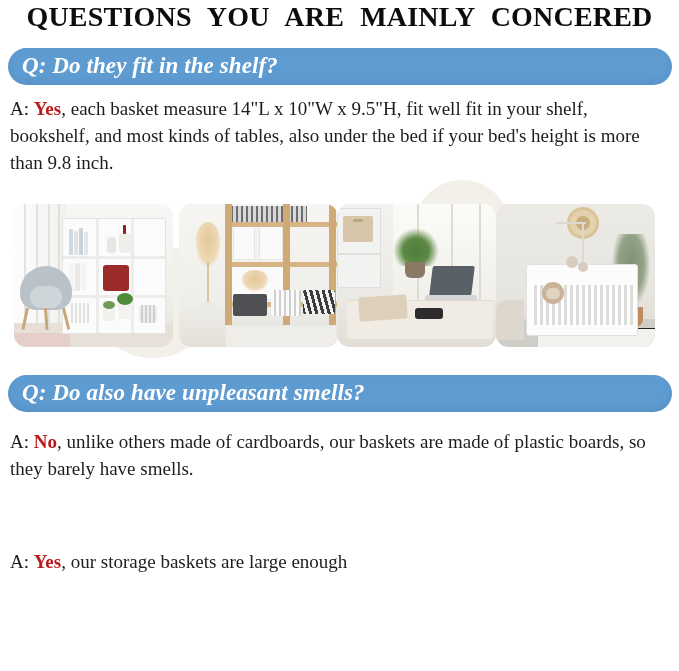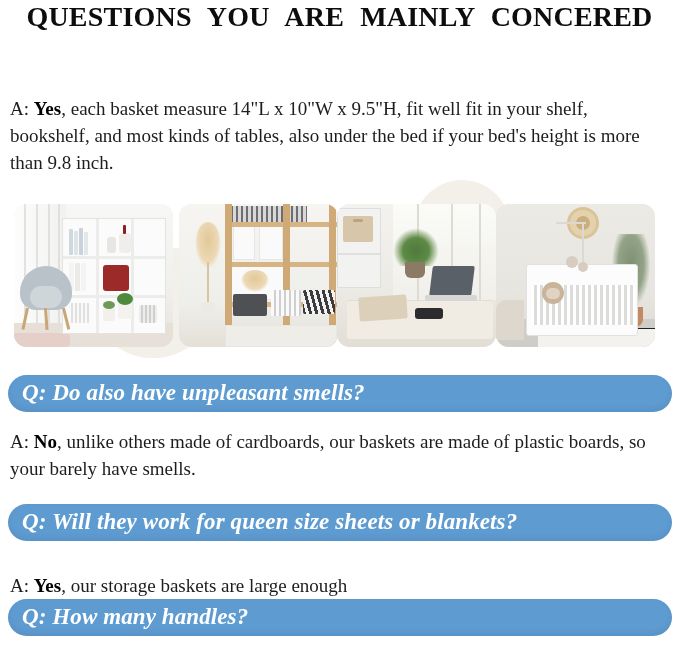--- a/index.html
+++ b/index.html
@@ -69,21 +69,21 @@
   .answer {
     position: absolute;
     left: 10px;
     width: 662px;
     font-family: "Liberation Serif", "DejaVu Serif", serif;
     font-size: 19px;
     line-height: 27px;
     color: #1d1d1d;
   }
   .answer .hl {
-    color: #000000;
+    color: #b91c1c;
     font-weight: bold;
   }
 
   
   .photo-strip {
     position: absolute;
     left: 0;
     top: 176px;
     width: 679px;
     height: 186px;
@@ -185,20 +185,23 @@
   .p4 .olivepot { position:absolute; right:12px; bottom:20px; width:24px; height:20px; background:#c08a62; border-radius:0 0 8px 8px; }
   .p4 .sofa { position:absolute; left:0; top:96px; width:28px; height:40px; background:#ddd7cd; border-radius:10px 0 0 0; }
 </style>
 </head>
 <body>
 
 <div class="page">
 
   <div class="page-title">QUESTIONS YOU ARE MAINLY CONCERED</div>
 
+  <div class="q-bar" style="top:48px;">
+    <span class="q-text">Q: Do they fit in the shelf?</span>
+  </div>
   <div class="answer" style="top:95px;">
     <span>A: </span><span class="hl">Yes</span><span>, each basket measure 14"L x 10"W x 9.5"H, fit well fit in your shelf, bookshelf, and most kinds of tables, also under the bed if your bed's height is more than 9.8 inch.</span>
   </div>
 
   <div class="photo-strip">
     <div class="wm wm-blob"></div>
     <div class="wm wm-arch"></div>
 
     <div class="photo p1">
       <div class="ph-inner">
@@ -305,27 +308,21 @@
         <div class="bear"></div>
         <div class="sofa"></div>
       </div>
     </div>
   </div>
 
   <div class="q-bar" style="top:375px;">
     <span class="q-text">Q: Do also have unpleasant smells?</span>
   </div>
   <div class="answer" style="top:428px;">
-    <span>A: </span><span class="hl">No</span><span>, unlike others made of cardboards, our baskets are made of plastic boards, so your barely have smells.</span>
-  </div>
-
-  <div class="q-bar" style="top:504px;">
-    <span class="q-text">Q: Will they work for queen size sheets or blankets?</span>
-  </div>
-  <div class="answer" style="top:572px;">
+    <span>A: </span><span class="hl">No</span><span>, unlike others made of cardboards, our baskets are made of plastic boards, so they barely have smells.</span>
+  </div>
+
+  <div class="answer" style="top:548px;">
     <span>A: </span><span class="hl">Yes</span><span>, our storage baskets are large enough</span>
   </div>
 
-  <div class="q-bar" style="top:599px;">
-    <span class="q-text">Q: How many handles?</span>
-  </div>
 
 </div>
 
 </body></html>

